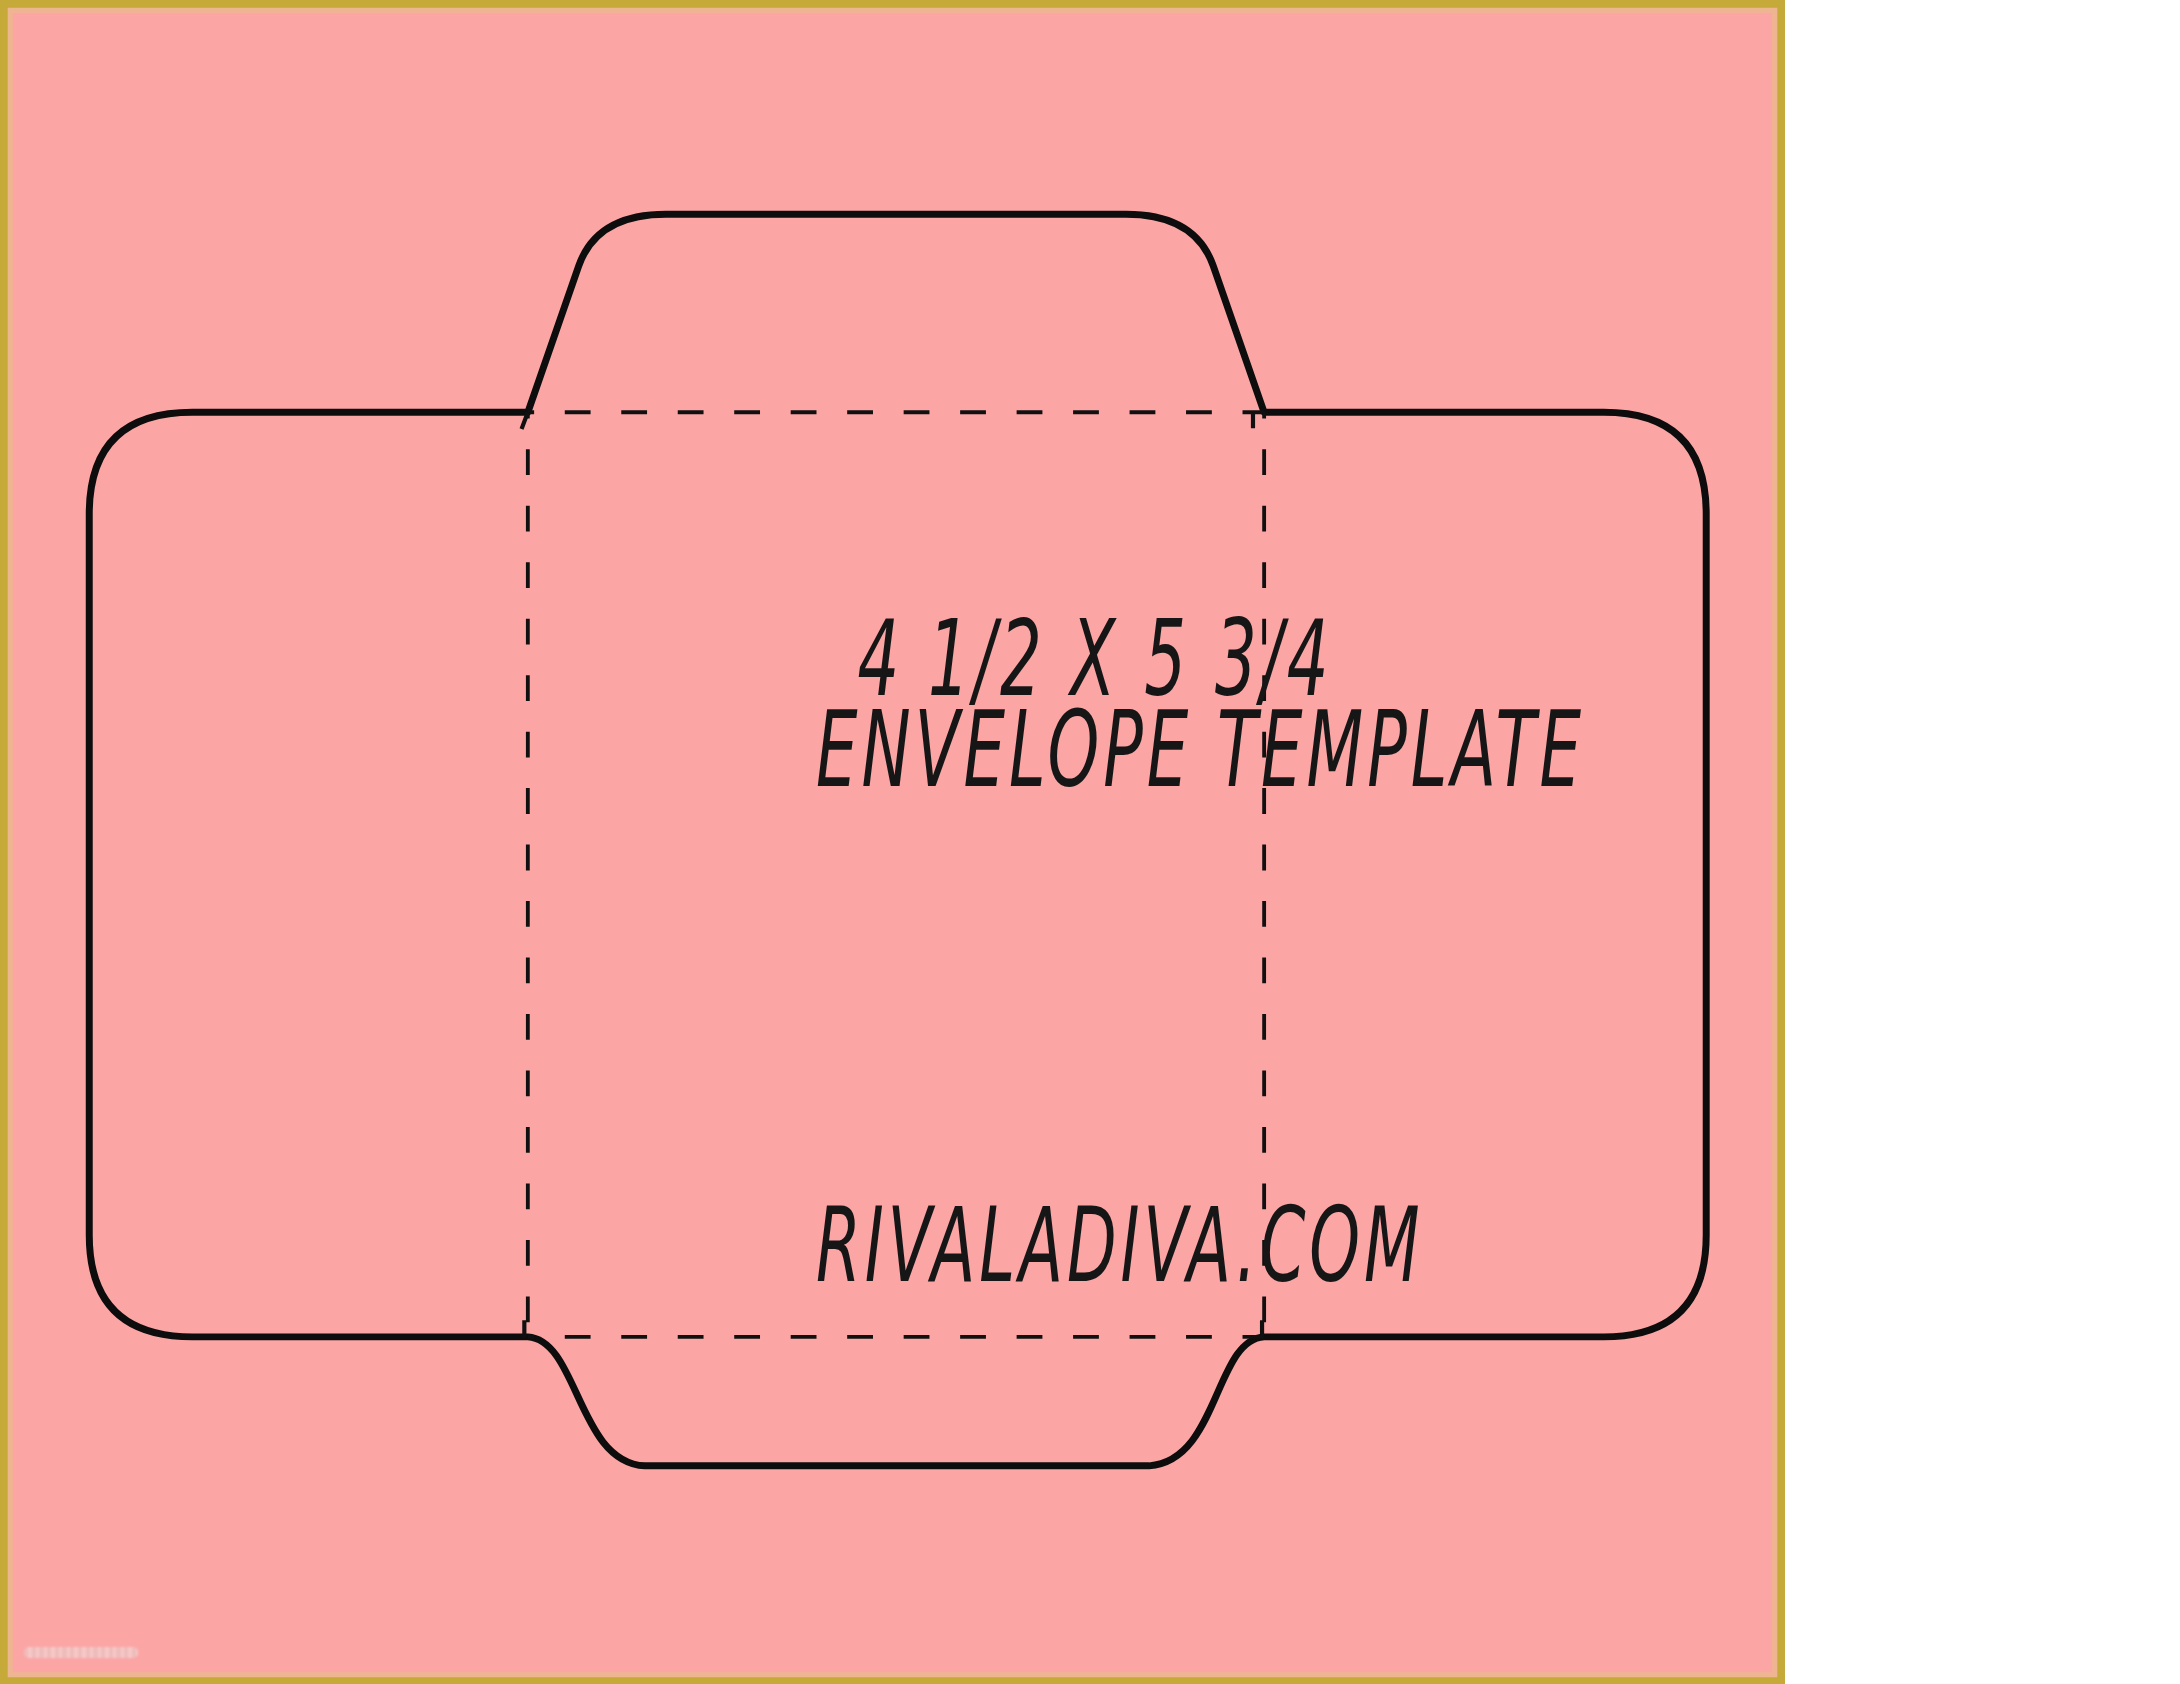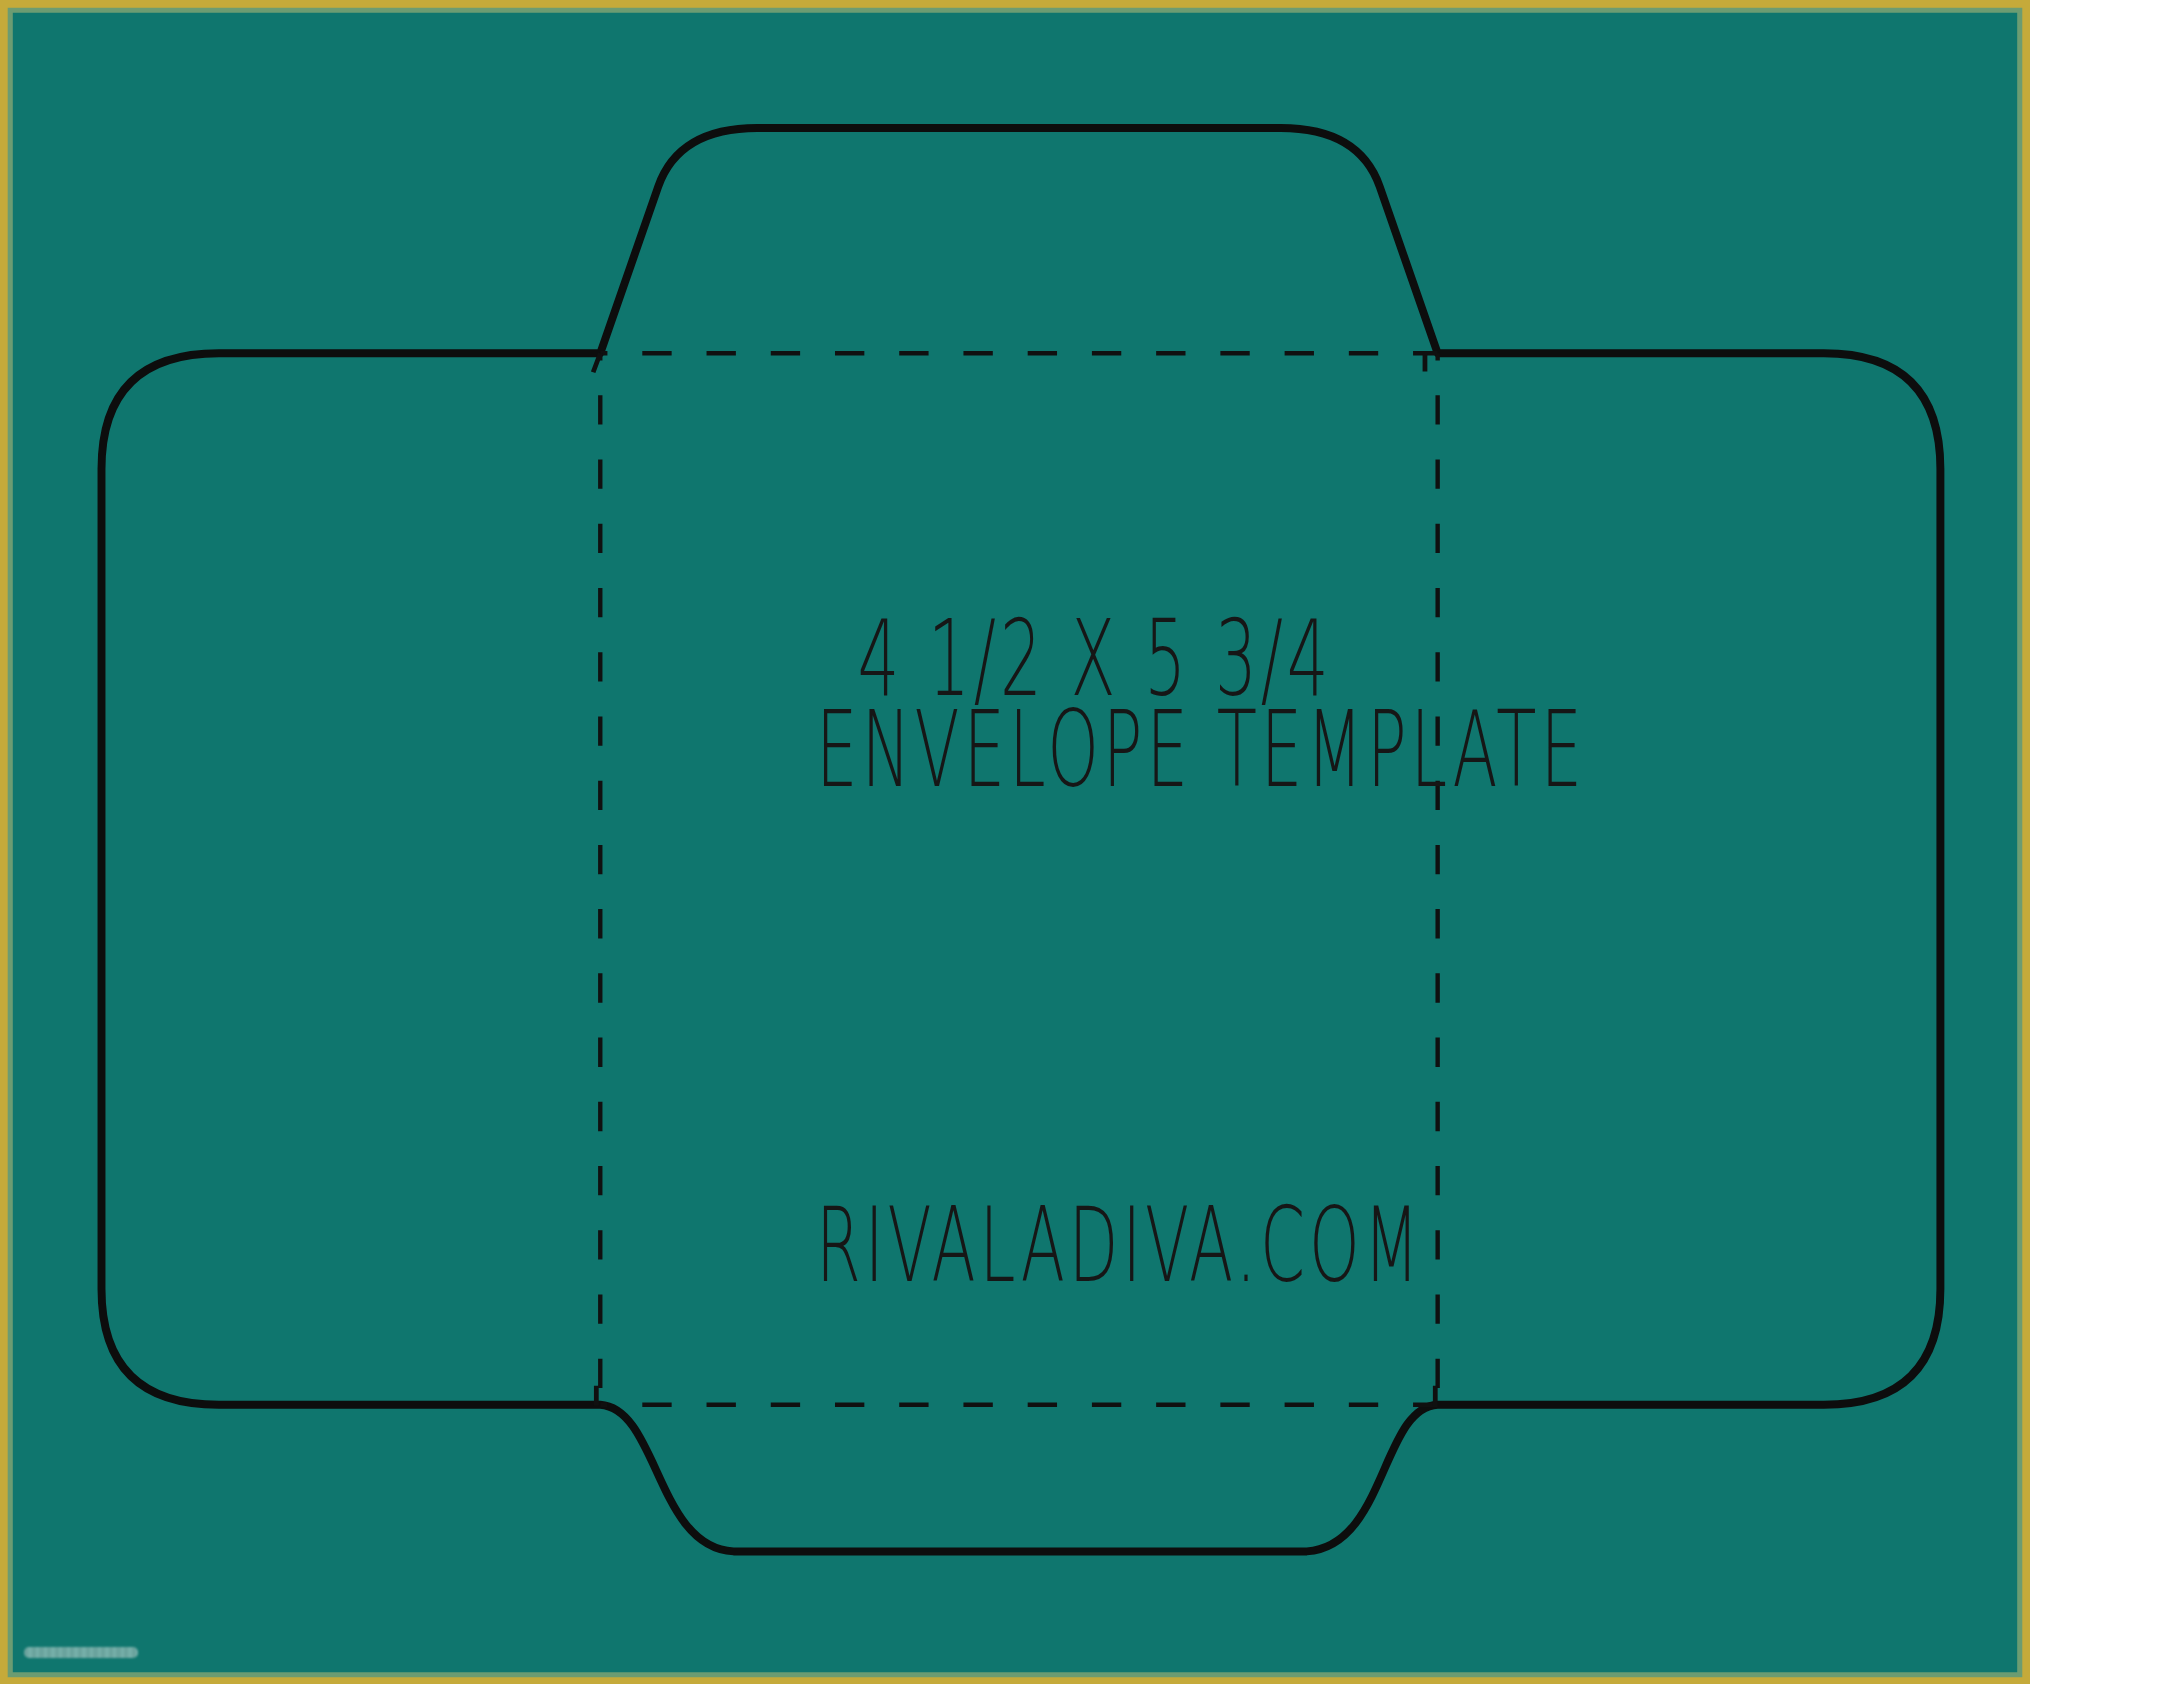--- a/index.html
+++ b/index.html
@@ -2,25 +2,26 @@
 <html style="font-size:13.6px"><head>
 <meta charset="utf-8">
 <style>
   html, body {
     margin: 0;
     padding: 0;
     background: #ffffff;
   }
   .canvas {
     position: relative;
-    width: 2030px;
+    width: 1785px;
     height: 1685px;
-    background: #0f766e;
+    background: #fca5a5;
     overflow: hidden;
     font-family: "DejaVu Sans", "Liberation Sans", sans-serif;
+    font-style: italic;
   }
   
   .frame {
     position: absolute;
     inset: 0;
     pointer-events: none;
     box-shadow:
       inset 0 0 0 7.7px #c5aa3a,
       inset 0 0 0 12.8px rgba(222, 203, 120, 0.45);
     z-index: 5;

